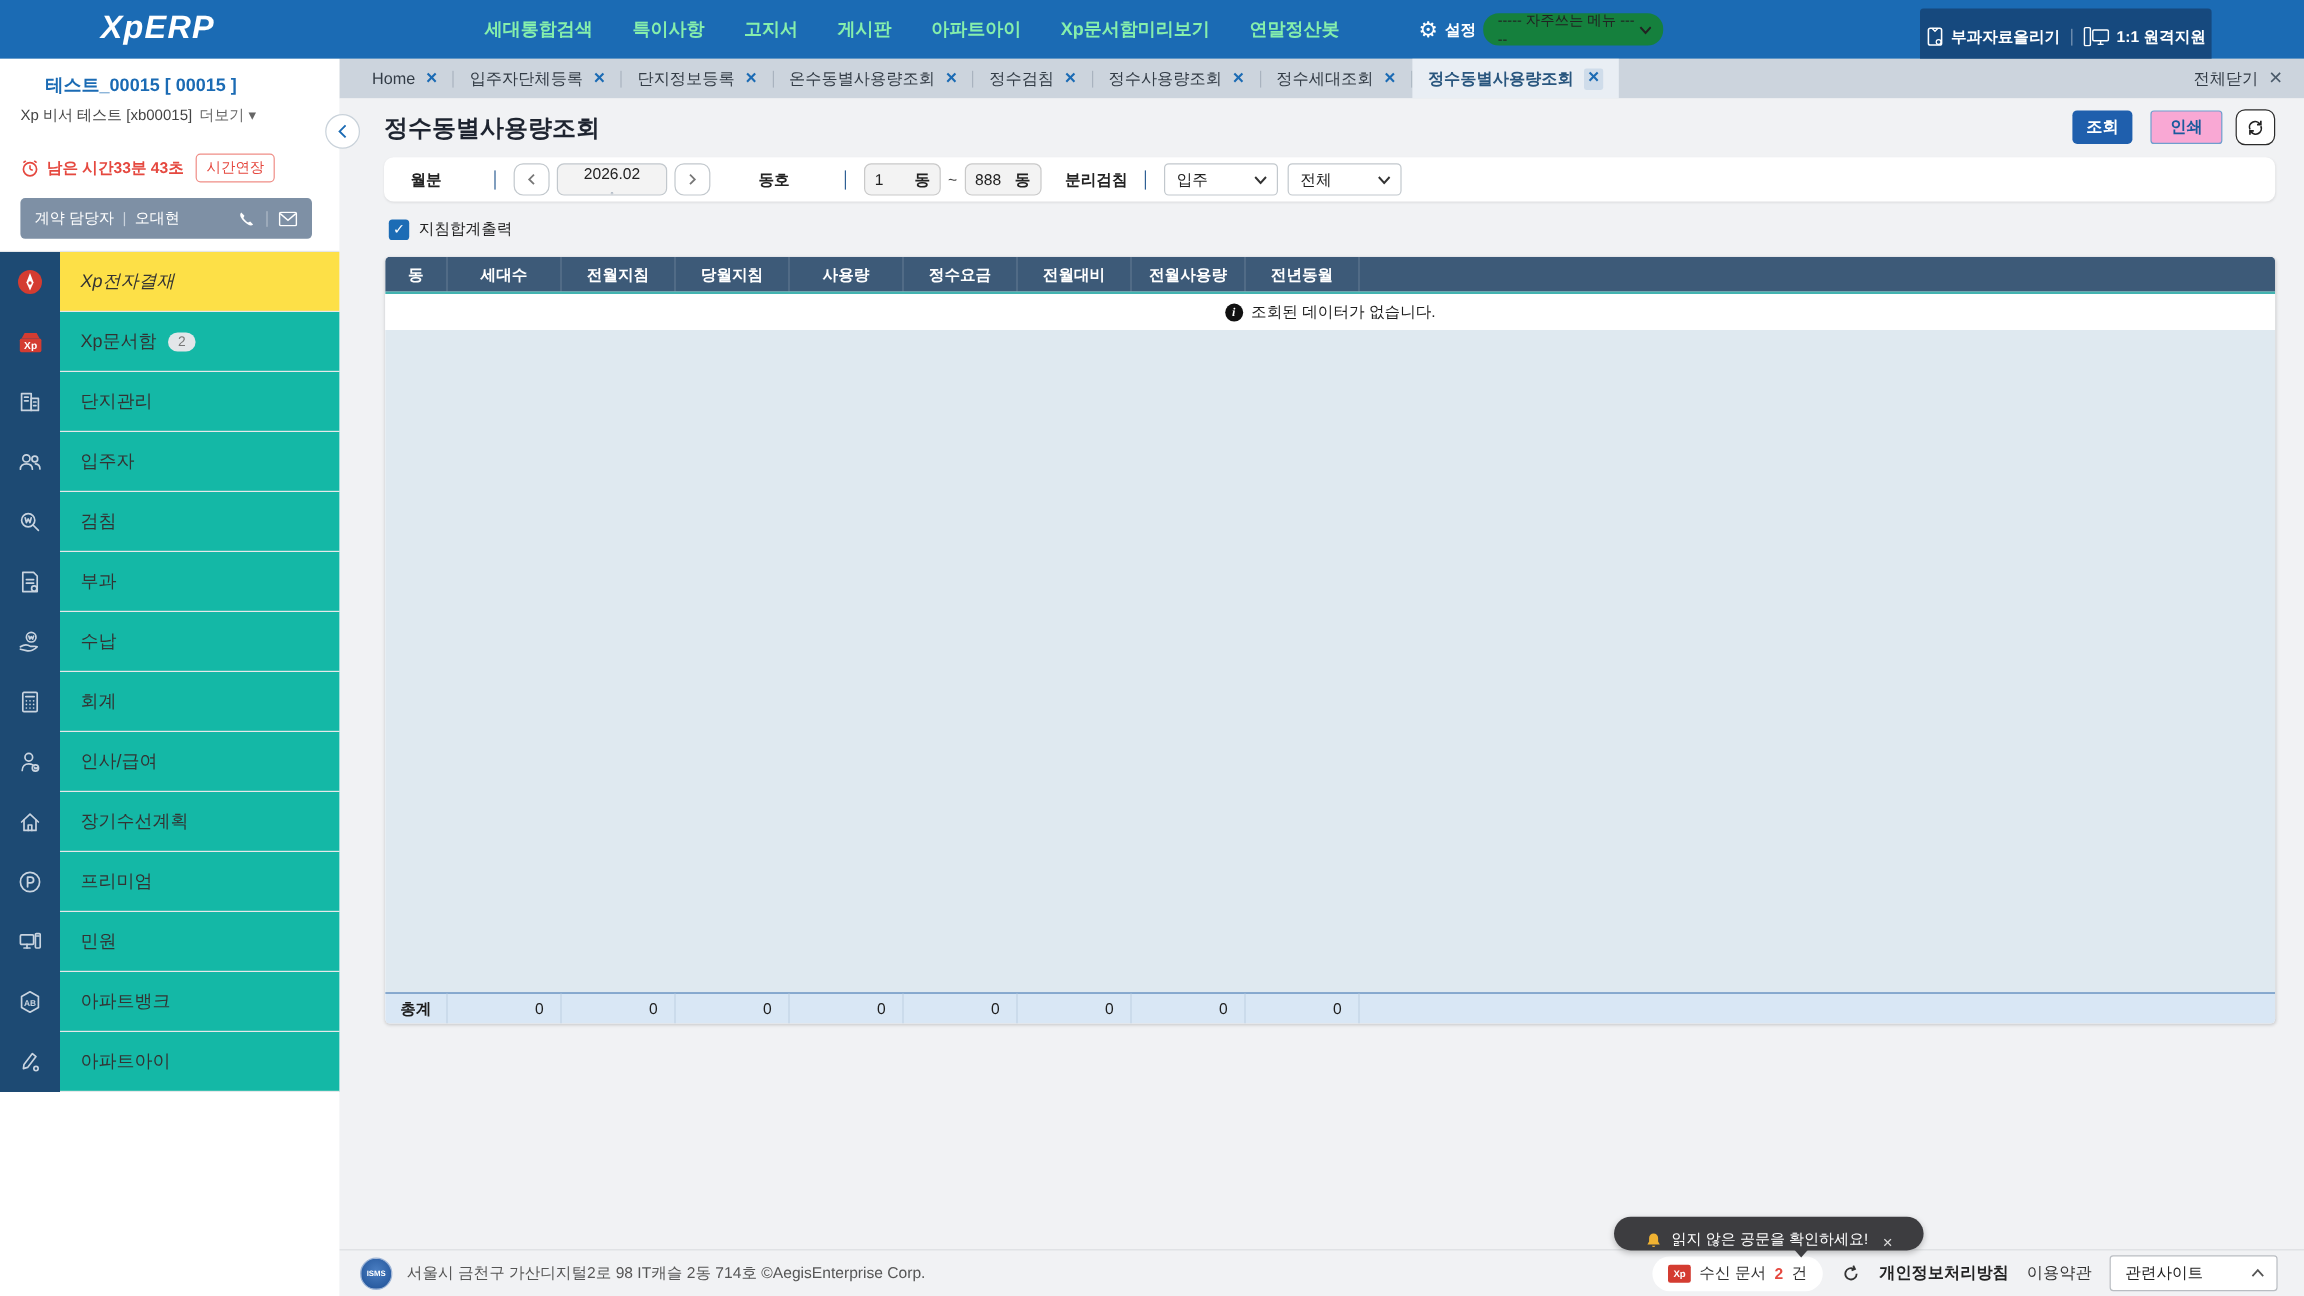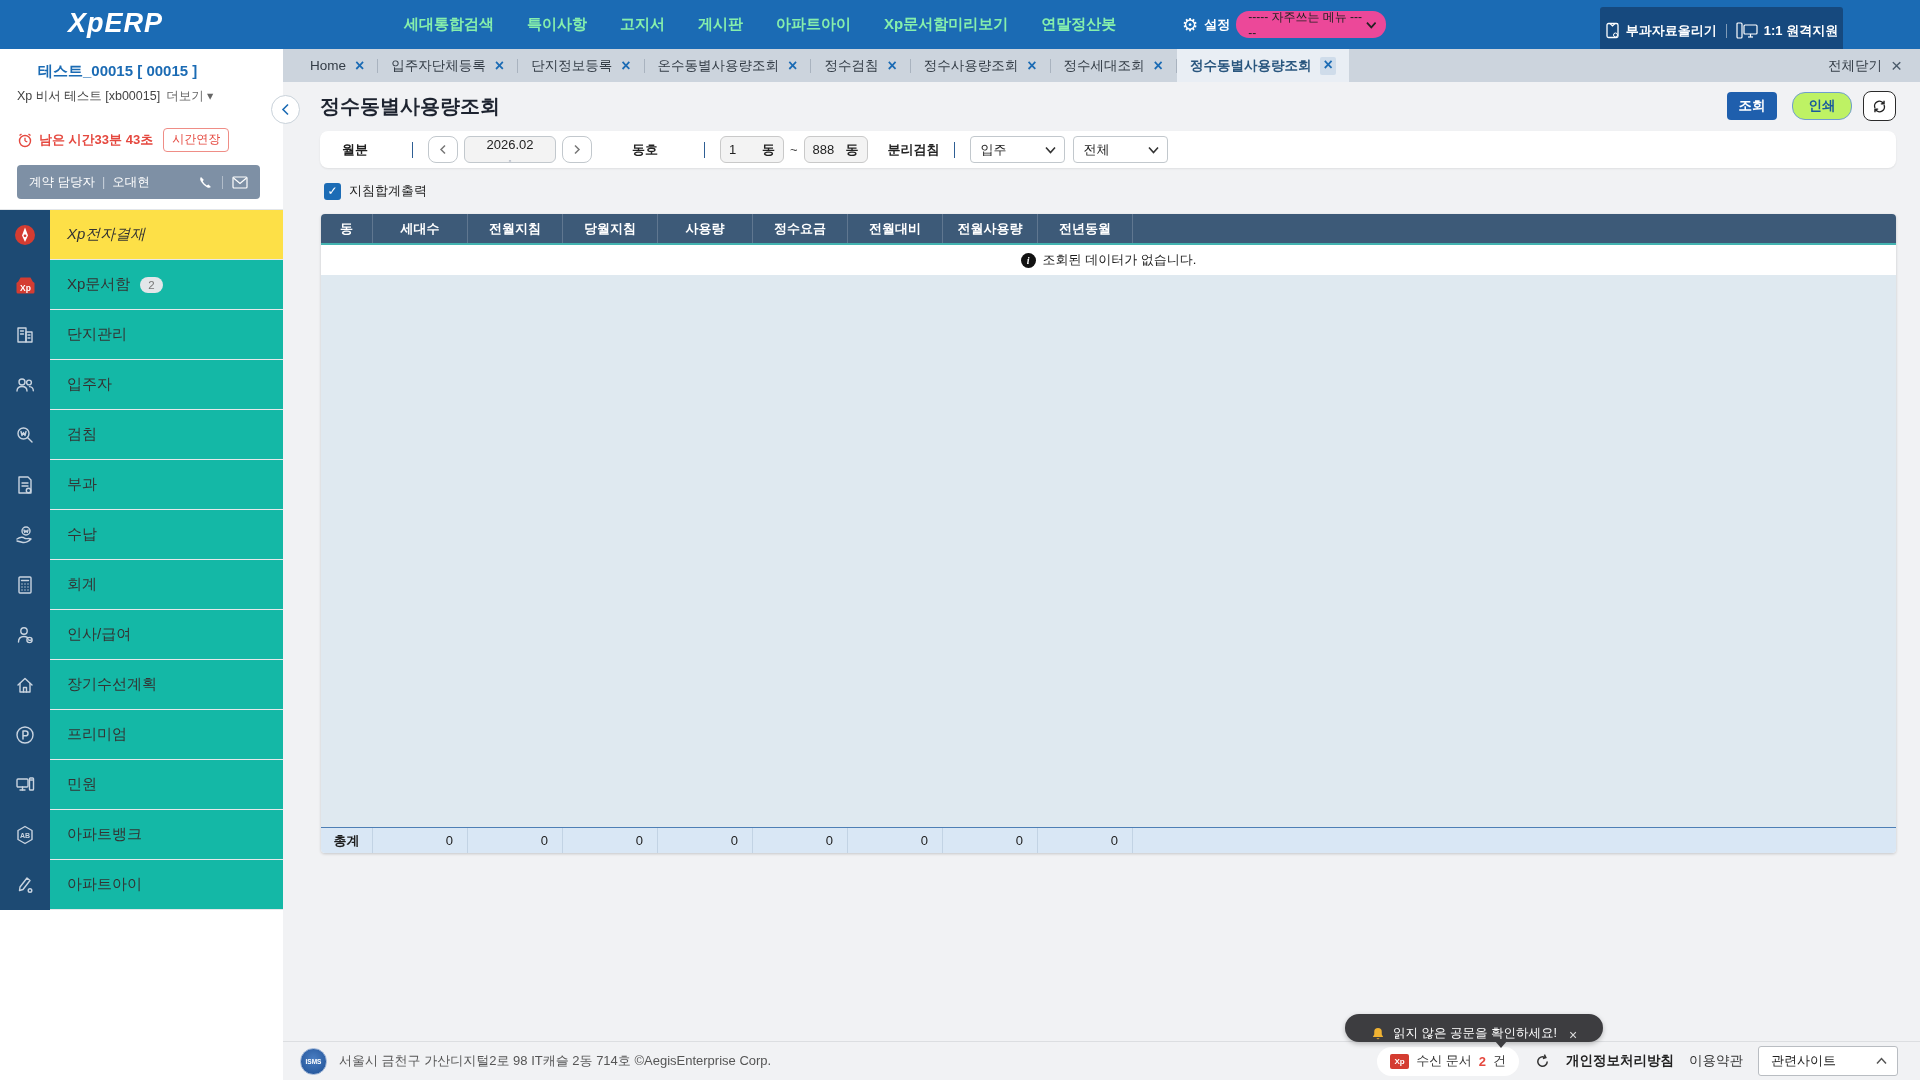--- a/index.html
+++ b/index.html
@@ -2,27 +2,27 @@
 <html><head>
 <meta charset="utf-8">
 <style>
   * { margin:0; padding:0; box-sizing:border-box; }
   html,body { width:1920px; height:1080px; }
   body { position:relative; background:#f1f2f4; font-family:"Liberation Sans", sans-serif; overflow:hidden; }
   svg { display:block; }
 
   
   .navbar { position:absolute; top:0; left:0; width:1920px; height:49px; background:#1b6bb4; }
-  .logo { position:absolute; left:68px; top:8px; color:#fff; font-size:27px; font-weight:800; font-style:italic; letter-spacing:1px; }
+  .logo { position:absolute; left:84px; top:8px; color:#fff; font-size:27px; font-weight:800; font-style:italic; letter-spacing:1px; }
   .nav-menu { position:absolute; left:404px; top:0; height:49px; display:flex; align-items:center; gap:33px; }
   .nav-menu-item { color:#86efac; font-size:15px; font-weight:600; cursor:pointer; white-space:nowrap; }
   .nav-settings { position:absolute; left:1182px; top:0; height:49px; display:flex; align-items:center; gap:6px; }
   .gear { color:#fff; font-size:18px; line-height:1; }
   .settings-lbl { color:#fff; font-size:13px; font-weight:600; }
-  .fav-select { width:150px; height:27px; background:#ec4899; border-radius:13px; display:flex; align-items:center; justify-content:space-between; padding:0 10px 0 12px; font-size:12px; color:#222; }
+  .fav-select { width:150px; height:27px; background:#15803d; border-radius:13px; display:flex; align-items:center; justify-content:space-between; padding:0 10px 0 12px; font-size:12px; color:#222; }
   .nav-darkbox { position:absolute; left:1600px; top:7px; width:243px; height:47px; background:#16497e; border-radius:3px; display:flex; align-items:center; justify-content:center; gap:9px; color:#fff; font-size:13px; font-weight:600; }
   .nav-darkbox .vsep { width:1px; height:14px; background:rgba(255,255,255,.45); }
   .nd-item { display:flex; align-items:center; gap:6px; }
 
   
   .sidebar { position:absolute; top:49px; left:0; width:283px; height:1031px; background:#fff; }
   .sb-top { padding:13px 17px 0 17px; }
   .sb-title { color:#1b6bb4; font-size:15px; font-weight:700;padding-left:21px; }
   .sb-sub { margin-top:7px; font-size:12.5px; color:#444; display:flex; align-items:center; gap:6px; }
   .sb-more { color:#666; cursor:pointer; }
@@ -52,21 +52,21 @@
   .close-all { margin-left:auto; margin-right:18px; display:flex; align-items:center; gap:9px; font-size:13.5px; color:#333c46; cursor:pointer; }
   .close-all-x { font-size:19px; color:#4a5a6a; line-height:1; }
 
   
   .content { position:absolute; top:82px; left:283px; width:1637px; height:959px; background:#f1f2f4; }
   .collapse-btn { position:absolute; left:-12px; top:13px; width:29px; height:29px; border-radius:50%; background:#fff; border:1px solid #c9d2da; display:flex; align-items:center; justify-content:center; cursor:pointer; z-index:3; }
   .page-head { position:absolute; left:37px; right:24px; top:8px; height:32px; display:flex; align-items:center; }
   .page-title { font-size:20px; font-weight:700; color:#1e2430; }
   .head-btns { margin-left:auto; display:flex; align-items:center; gap:11px; }
   .btn-search { width:50px; height:28px; background:#1f5fad; color:#fff; border:none; border-radius:4px; font-size:13.5px; font-weight:700; cursor:pointer; margin-right:4px; font-family:inherit; }
-  .btn-print { width:60px; height:28px; background:#bef264; color:#1a5a9c; border:1px solid #6f9ece; border-radius:13px; font-size:13.5px; font-weight:700; cursor:pointer; font-family:inherit; }
+  .btn-print { width:60px; height:28px; background:#f9a8d4; color:#1a5a9c; border:1px solid #6f9ece; border-radius:3px; font-size:13.5px; font-weight:700; cursor:pointer; font-family:inherit; }
   .btn-refresh { width:33px; height:30px; background:#fff; border:1px solid #2b2b2b; border-radius:8px; display:flex; align-items:center; justify-content:center; cursor:pointer; }
 
   .filter-bar { position:absolute; left:37px; top:49px; width:1576px; height:37px; background:#fff; border-radius:8px; box-shadow:0 1px 2px rgba(0,0,0,.08); display:flex; align-items:center; padding:0 22px; }
   .f-label { font-size:13px; font-weight:700; color:#222; }
   .f-sep { width:1px; height:16px; background:#2e5f94; }
   .nav-sq { width:30px; height:27px; border:1px solid #c2c8cd; border-radius:8px; background:#fff; display:flex; align-items:center; justify-content:center; cursor:pointer; }
   .date-box { width:92px; height:27px; border:1px solid #c2c8cd; border-radius:6px; background:#f3f3f3; display:flex; align-items:center; justify-content:center; gap:8px; font-size:13px; color:#222; cursor:pointer;flex-direction:column; }
   .num-box { width:64px; height:27px; border:1px solid #c9c9c9; border-radius:6px; background:#f3f3f3; display:flex; align-items:center; padding:0 8px; font-size:13px; color:#222; }
   .num-box .sfx { margin-left:auto; font-weight:600; }
   .sel-box { width:95px; height:27px; border:1px solid #c2c8cd; border-radius:4px; background:#fff; display:flex; align-items:center; justify-content:space-between; padding:0 8px 0 10px; font-size:13px; color:#222; cursor:pointer; }

